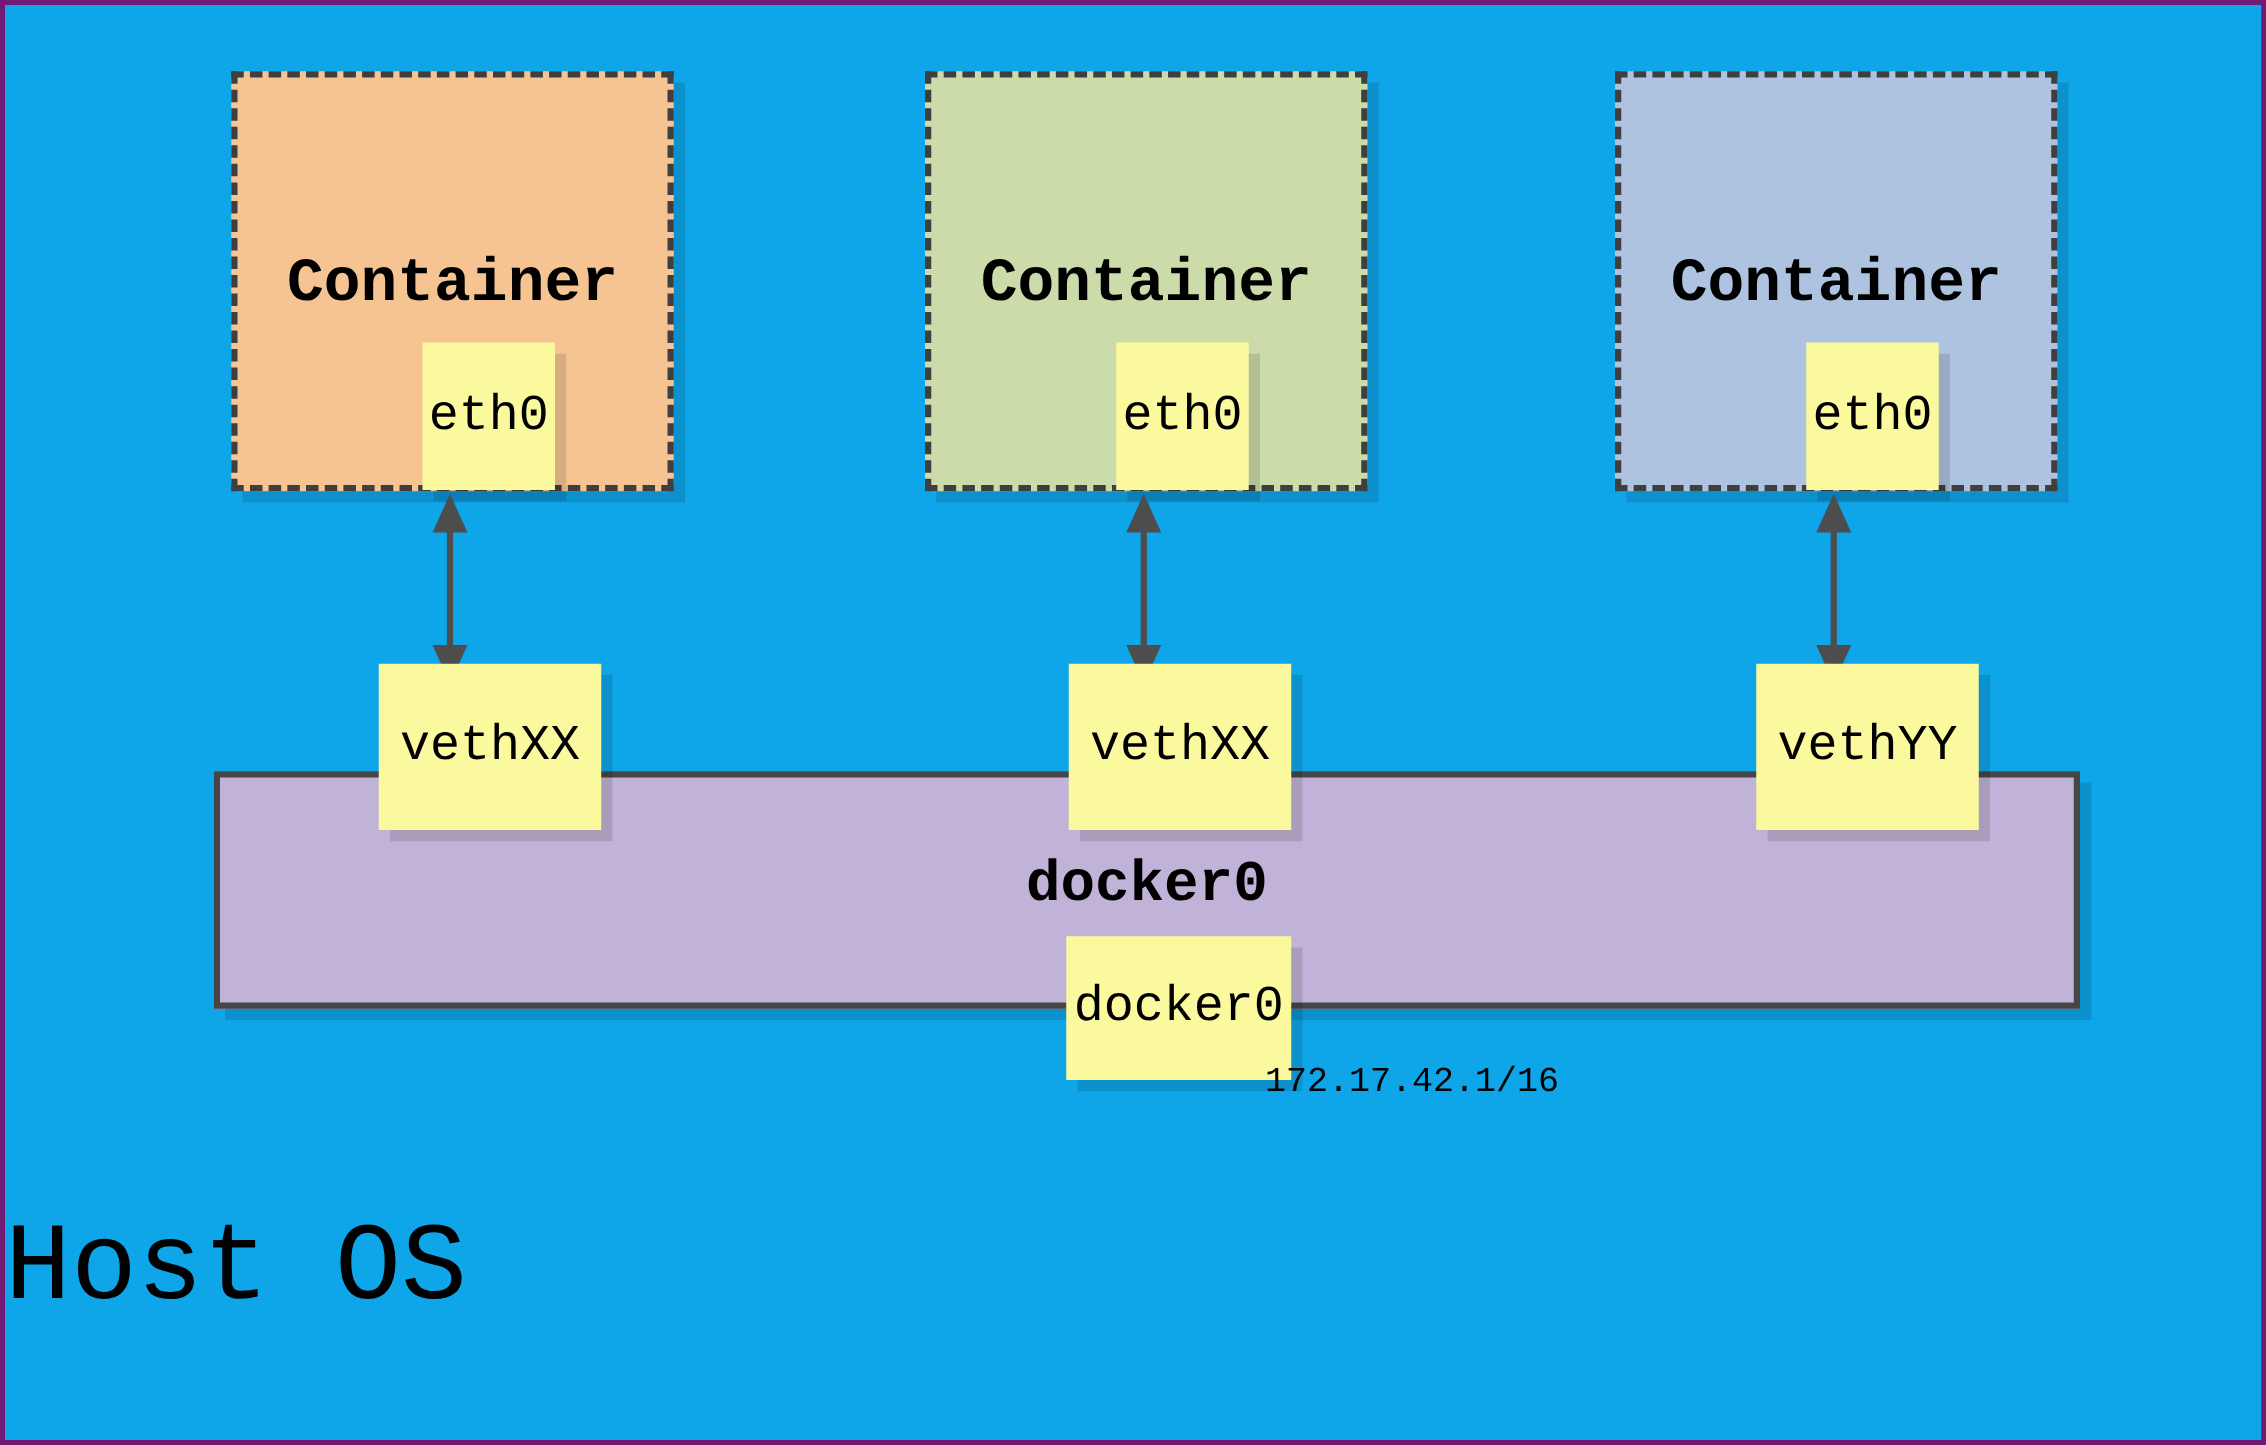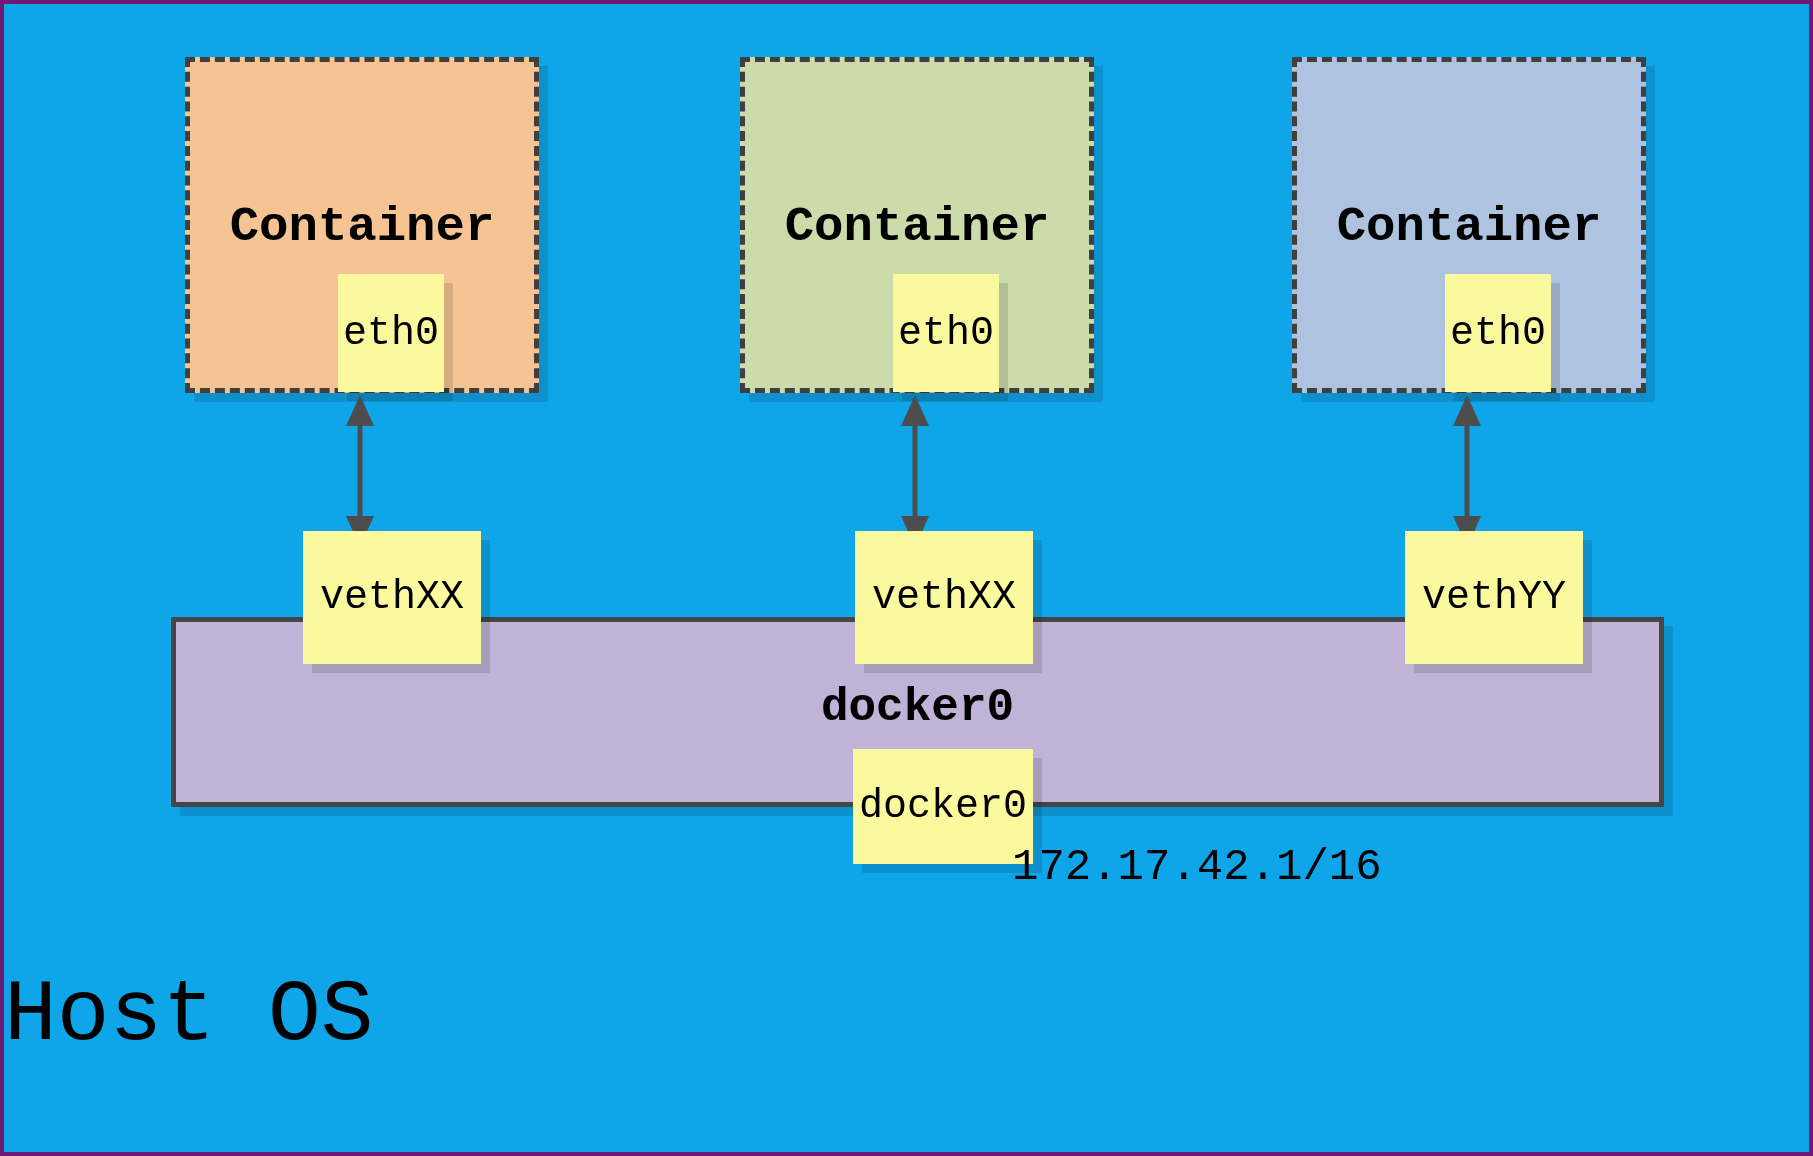--- a/index.html
+++ b/index.html
@@ -58,21 +58,21 @@
     font-size:46px;font-weight:bold;
     line-height:52px;
   }
   .bridge-note{
     width:180px;height:115px;
     left:820px;top:745px;
   }
   .ip-label{
     position:absolute;
     left:1008px;top:840px;
-    font-size:44px;
+    font-size:28px;
     line-height:46px;
   }
   .host-label{
     position:absolute;
     left:0;top:962px;width:100%;
     text-align:left;
     font-size:88px;font-weight:400;
     line-height:100px;
   }
   .arrow{

